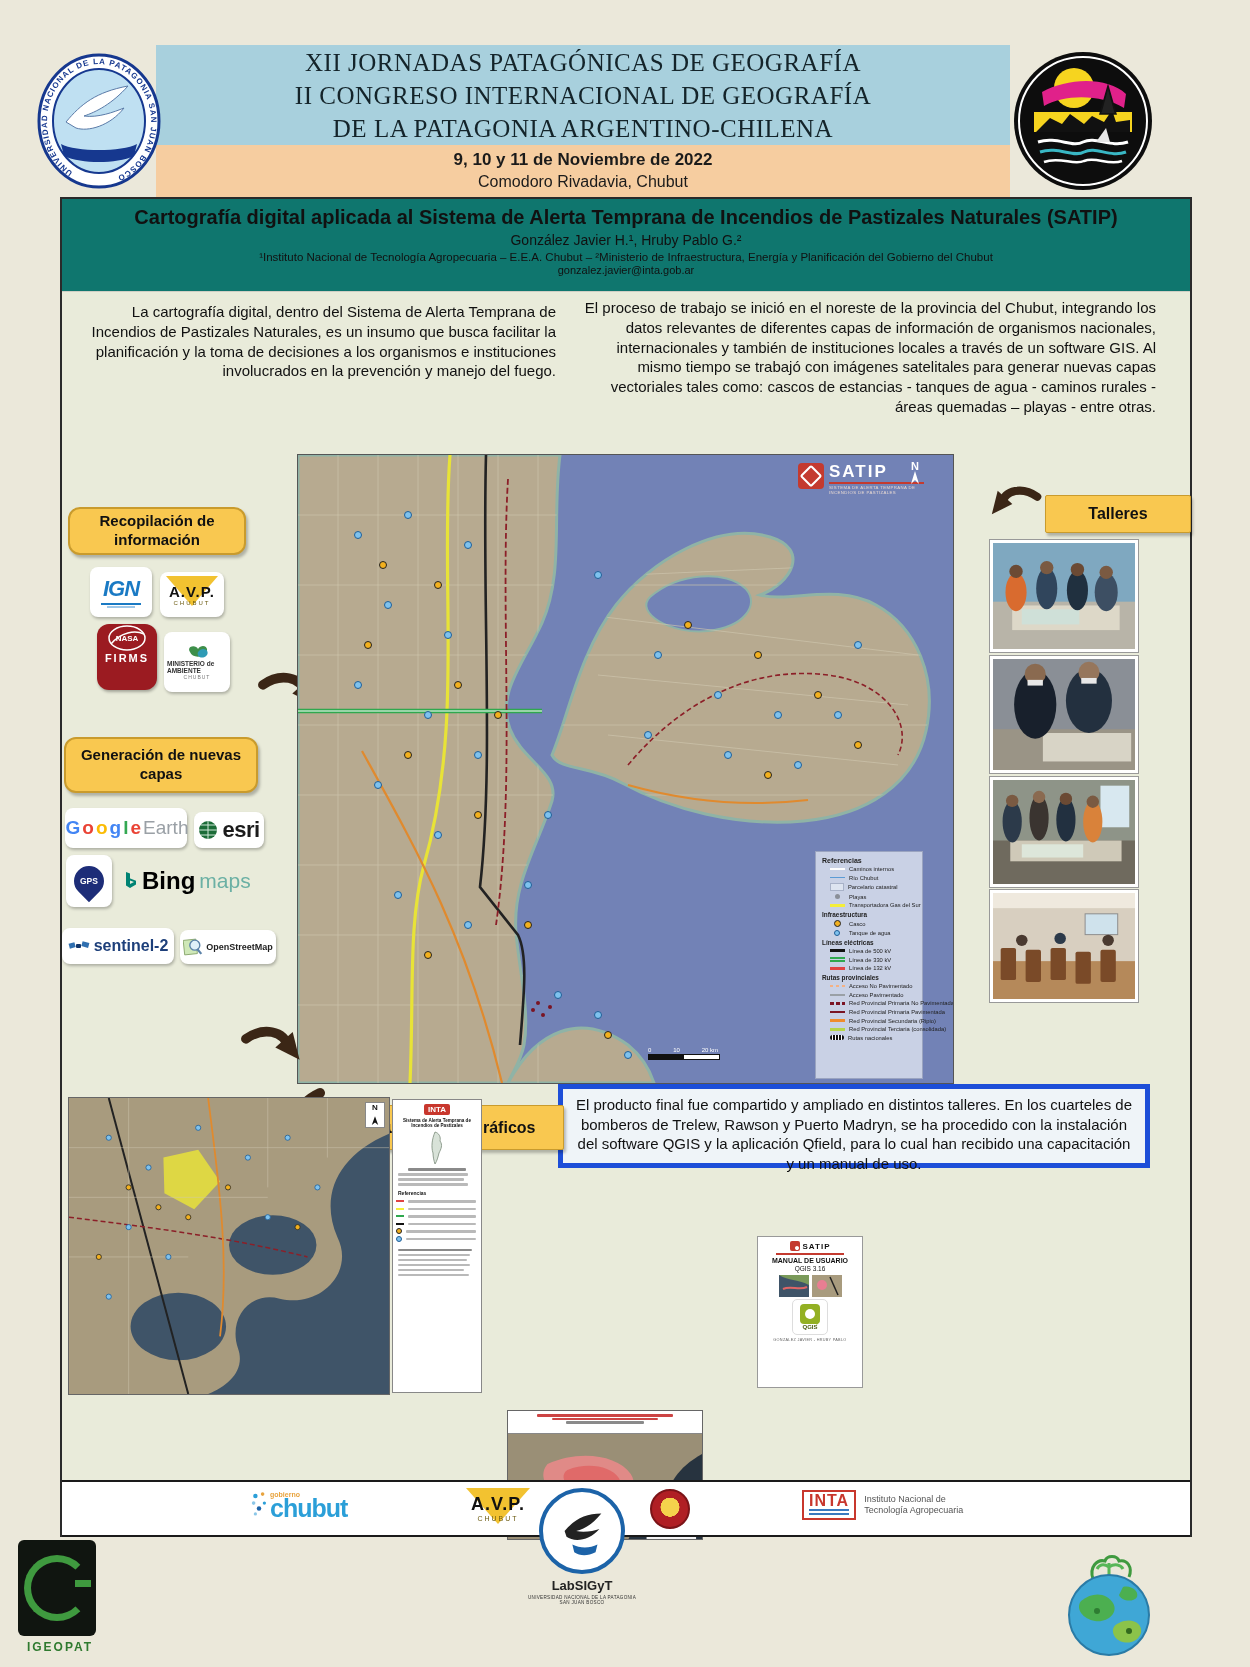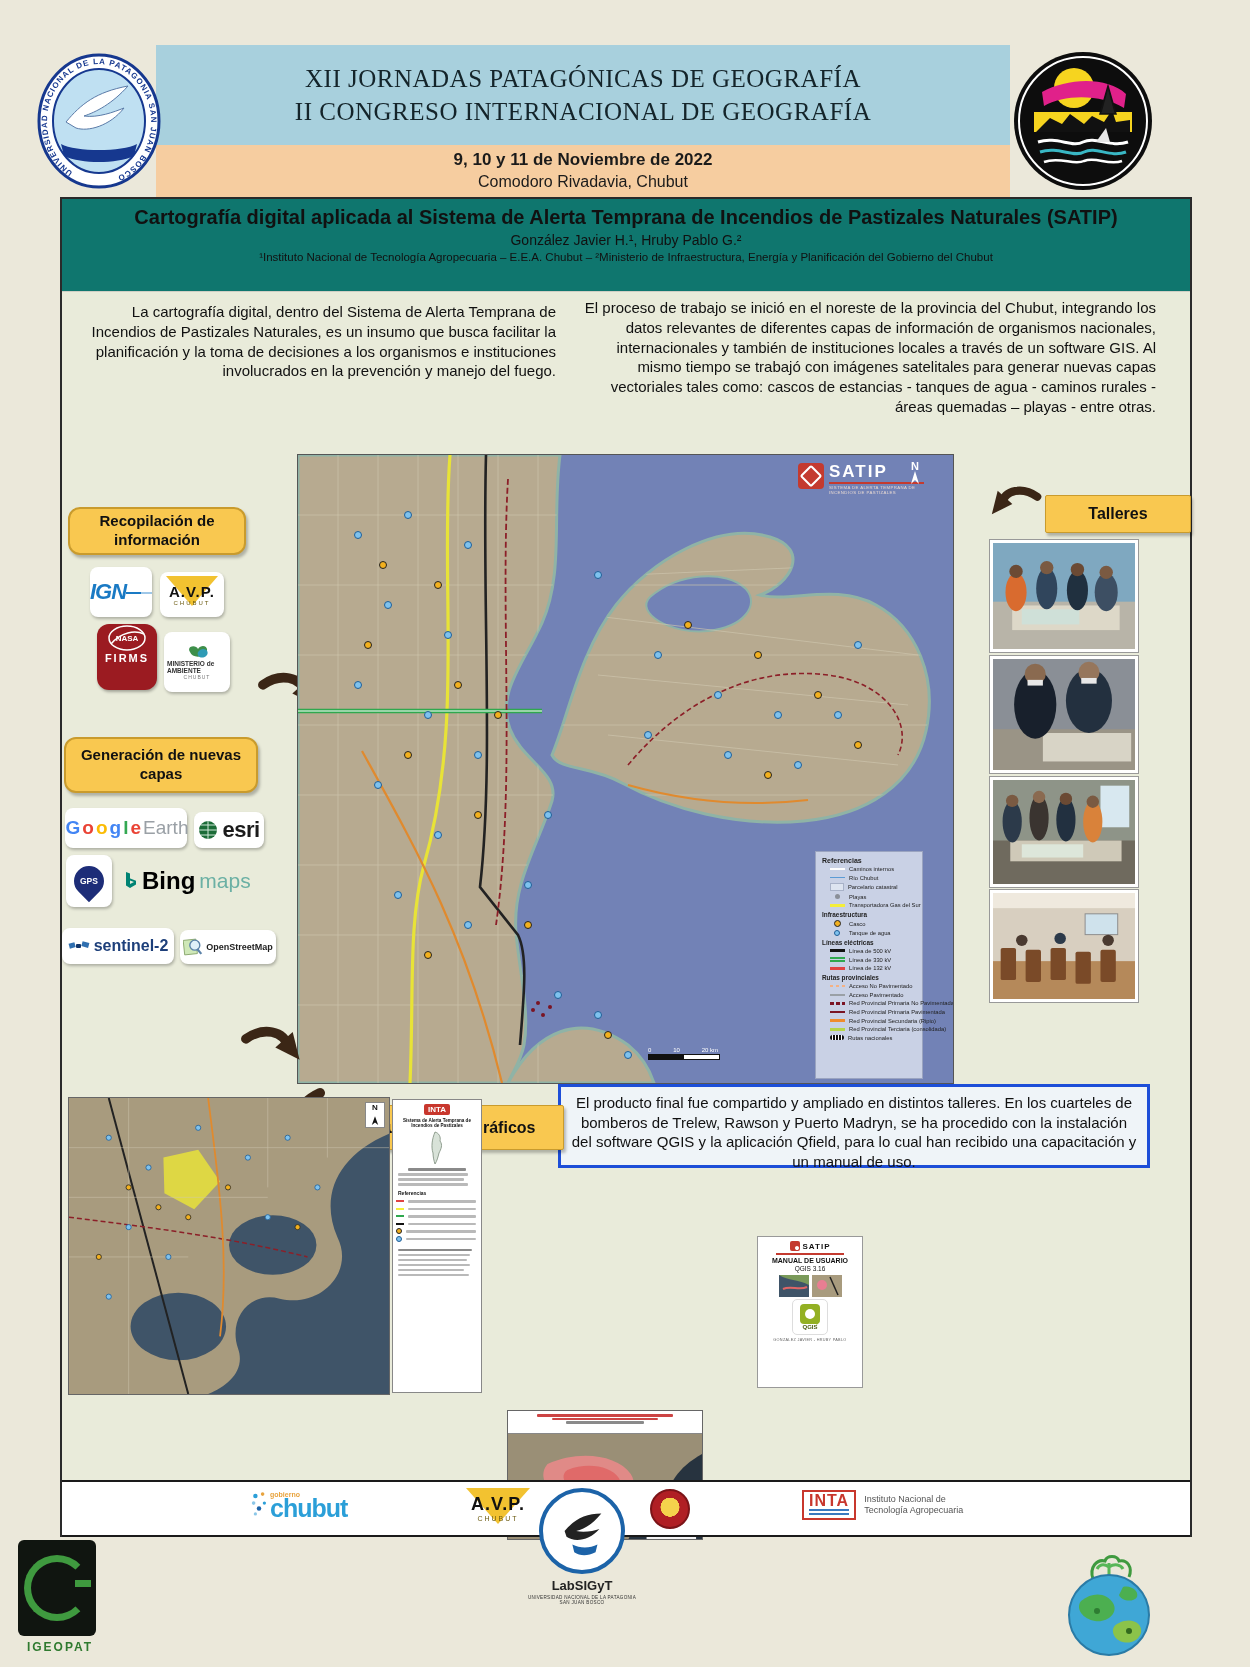--- a/index.html
+++ b/index.html
@@ -58,21 +58,21 @@
   .lrow .sw{width:15px;flex:none;margin-right:4px;}
   .ltext{white-space:nowrap;}
   .scalebar{display:flex;flex-direction:column;color:#fff;font-size:6px;}
   .sb-lab{display:flex;justify-content:space-between;width:70px;margin-bottom:1px;}
   .sb-bar{width:70px;height:4px;display:flex;border:1px solid #111;}
   .sb-b{background:#111;flex:1;} .sb-w{background:#fff;flex:1;}
   
   .photo{border:3px solid #fff;box-shadow:0 0 0 1px #999;box-sizing:border-box;overflow:hidden;}
   .photo svg{display:block;width:100%;height:100%;}
   
-  .talk-box{background:#EFF4F8;border:3px solid #1d4ed8;box-sizing:border-box;padding:6px 10px;font-size:15px;line-height:1.3;text-align:center;}
+  .talk-box{background:#EFF4F8;border:5px solid #1d4ed8;box-sizing:border-box;padding:6px 10px;font-size:15px;line-height:1.3;text-align:center;}
   .prodmap{border:1px solid #666;box-sizing:border-box;overflow:hidden;background:#A89B7E;position:relative;}
   .pm-title{background:#fff;border-bottom:1px solid #888;font-weight:bold;font-size:6.2px;text-align:center;line-height:13px;height:13px;}
   .panel{background:#fff;border:1px solid #888;box-sizing:border-box;padding:4px 3px;font-size:5px;}
   .bar{background:#b9b9b9;height:2.5px;margin:2.5px 2px;border-radius:1px;}
   .bar.dk{background:#8a8a8a;}
   .intamini{background:#C8372D;color:#fff;font-weight:bold;font-size:8px;text-align:center;border-radius:2px;padding:1px 4px;display:inline-block;}
   .qgis-cover{background:#fff;border:1px solid #999;box-sizing:border-box;text-align:center;padding:4px 3px;}
   .q-manual1{font-size:7px;font-weight:bold;margin-top:2px;}
   .q-manual2{font-size:6.5px;margin-top:1px;}
   .qgis-logo{width:34px;height:34px;margin:2px auto 0;background:#fff;border:1px solid #ddd;border-radius:5px;display:flex;align-items:center;justify-content:center;flex-direction:column;}
@@ -98,20 +98,21 @@
   .lab-circle{width:78px;height:78px;border-radius:50%;background:#fff;border:4px solid #1c63a8;margin:0 auto;display:flex;align-items:center;justify-content:center;}
   .lab-name{font-size:13px;font-weight:bold;text-align:center;margin-top:4px;color:#222;}
   .lab-sub{font-size:4.6px;color:#333;text-align:center;margin-top:2px;letter-spacing:.3px;}
 </style>
 </head>
 <body>
 
 <div class="abs hdr-blue">
   <div class="hdr-title">XII JORNADAS PATAGÓNICAS DE GEOGRAFÍA</div>
   <div class="hdr-title">II CONGRESO INTERNACIONAL DE GEOGRAFÍA</div>
+  <div class="hdr-title">DE LA PATAGONIA ARGENTINO-CHILENA</div>
 </div>
 <div class="abs hdr-peach">
   <div class="hdr-date">9, 10 y 11 de Noviembre de 2022</div>
   <div class="hdr-place">Comodoro Rivadavia, Chubut</div>
 </div>
 
 <div class="abs" style="left:36px;top:52px;width:126px;height:138px;">
   <svg viewBox="0 0 126 138">
     <ellipse cx="63" cy="69" rx="60" ry="66" fill="#fff" stroke="#16388f" stroke-width="3"></ellipse>
     <ellipse cx="63" cy="69" rx="46" ry="52" fill="#bfe0f2" stroke="#16388f" stroke-width="2"></ellipse>
@@ -139,30 +140,31 @@
     <path d="M84 92 l10 -14 l4 14 Z" fill="#e8e8e8"></path>
   </svg>
 </div>
 
 <div class="abs poster">
 
   <div class="abs tblock">
     <div class="ptitle">Cartografía digital aplicada al Sistema de Alerta Temprana de Incendios de Pastizales Naturales (SATIP)</div>
     <div class="pauthors">González Javier H.¹, Hruby Pablo G.²</div>
     <div class="paffil">¹Instituto Nacional de Tecnología Agropecuaria – E.E.A. Chubut – ²Ministerio de Infraestructura, Energía y Planificación del Gobierno del Chubut</div>
+    <div class="pemail">gonzalez.javier@inta.gob.ar</div>
   </div>
 
   <div class="abs intro" style="left:12px;top:103px;width:482px;">La cartografía digital, dentro del Sistema de Alerta Temprana de Incendios de Pastizales Naturales, es un insumo que busca facilitar la planificación y la toma de decisiones a los organismos e instituciones involucrados en la prevención y manejo del fuego.</div>
   <div class="abs intro" style="left:522px;top:99px;width:572px;">El proceso de trabajo se inició en el noreste de la provincia del Chubut, integrando los datos relevantes de diferentes capas de información de organismos nacionales, internacionales y también de instituciones locales a través de un software GIS. Al mismo tiempo se trabajó con imágenes satelitales para generar nuevas capas vectoriales tales como: cascos de estancias - tanques de agua - caminos rurales - áreas quemadas – playas - entre otras.</div>
 
   <div class="abs ybtn" style="left:6px;top:308px;width:178px;height:48px;">
     <span>Recopilación de información</span>
   </div>
 
-  <div class="abs card" style="left:28px;top:368px;width:62px;height:50px;flex-direction:row;">
+  <div class="abs card" style="left:28px;top:368px;width:62px;height:50px;flex-direction:column;">
     <div class="ign-txt">IGN</div>
     <div class="ign-bar" style="width:40px;"></div>
     <div class="ign-bar" style="width:28px;background:#9ec7e8;"></div>
   </div>
   <div class="abs card" style="left:98px;top:373px;width:64px;height:45px;flex-direction:column;position:absolute;">
     <div class="avp-tri"></div>
     <div class="avp-txt">A.V.P.</div>
     <div class="avp-sub">CHUBUT</div>
   </div>
   <div class="abs nasa-card" style="left:35px;top:425px;width:60px;height:66px;">

